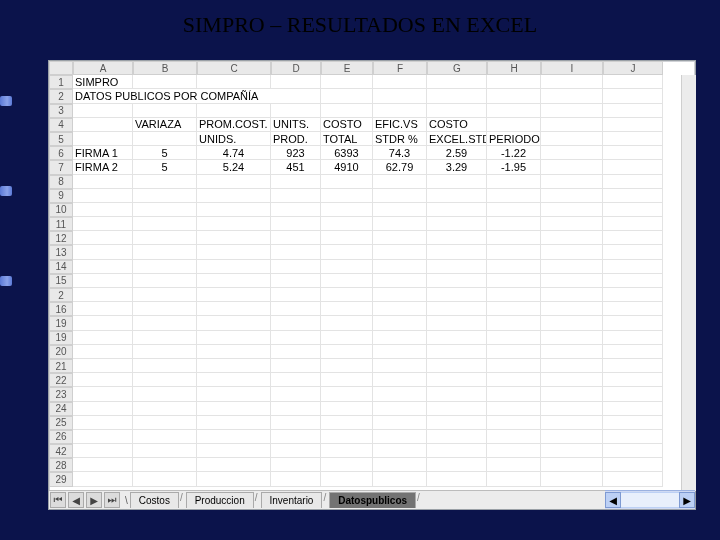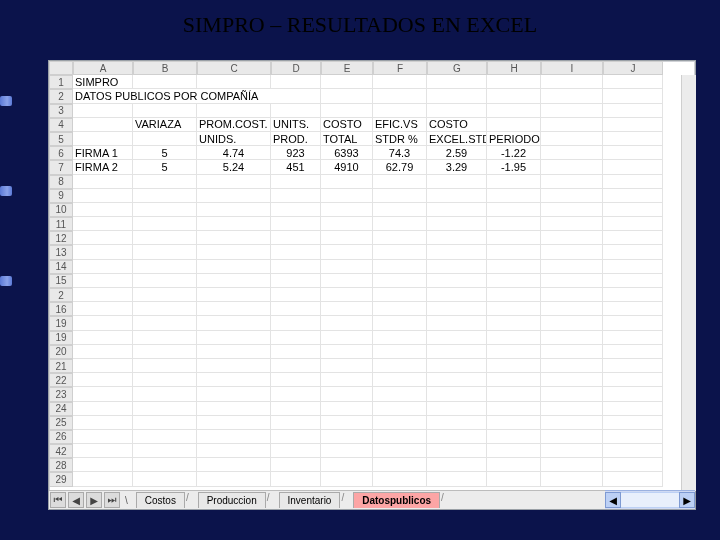--- a/index.html
+++ b/index.html
@@ -7,22 +7,22 @@
   .accent{position:absolute;left:0;width:12px;height:10px;background:linear-gradient(90deg,#5b79d6 0%,#8aa2ea 60%,#5b79d6 100%);border-radius:2px}
   .sheet{position:absolute;left:48px;top:60px;width:646px;height:448px;background:#fff;border:1px solid #9aa0a6;box-shadow:0 0 0 1px #d0d2d6 inset;font-size:11px;color:#000}
   .grid{display:grid;grid-template-columns:24px 60px 64px 74px 50px 52px 54px 60px 54px 62px 60px;grid-auto-rows:14.2px}
   .hdr{background:#e9e9e9;border:1px solid #cfcfcf;text-align:center;font-size:10px;color:#555;display:flex;align-items:center;justify-content:center}
   .rownum{background:#e9e9e9;border:1px solid #cfcfcf;text-align:center;font-size:10px;color:#555;display:flex;align-items:center;justify-content:center}
   .cell{border-right:1px solid #e3e3e3;border-bottom:1px solid #e3e3e3;padding:0 2px;display:flex;align-items:center;white-space:nowrap;overflow:hidden}
   .bold{font-weight:400}
   .ctr{justify-content:center}
   .tabs{position:absolute;left:0;bottom:0;right:0;height:18px;background:#ececec;border-top:1px solid #bcbcbc;display:flex;align-items:center;font-size:10px;color:#000}
   .navbtn{width:14px;height:14px;margin:0 1px;background:#dcdcdc;border:1px solid #aaa;display:flex;align-items:center;justify-content:center;color:#444;cursor:pointer}
-  .tab{padding:2px 8px;border:1px solid #aaa;border-bottom:none;background:#e8e8e8;margin-left:8px;cursor:pointer}
-  .tab.active{background:#fca5a5;font-weight:700}
+  .tab{padding:2px 8px;border:1px solid #aaa;border-bottom:none;background:#e8e8e8;margin-left:2px;cursor:pointer}
+  .tab.active{background:#737373;font-weight:700}
   .hscroll{position:absolute;right:0;bottom:0;height:18px;width:90px;background:#d0daf3;border-top:1px solid #9bb1e0;display:flex;align-items:center}
   .hscroll .arrow{width:14px;height:14px;background:#bcd0f5;border:1px solid #7e9ad3;display:flex;align-items:center;justify-content:center;cursor:pointer}
   .hscroll .track{flex:1;height:14px;background:#e8effc;border-top:1px solid #bcd0f5;border-bottom:1px solid #bcd0f5}
   .vscroll{position:absolute;right:-1px;top:14px;bottom:18px;width:14px;background:#ececec;border-left:1px solid #cfcfcf}
   .corner{grid-column:1;grid-row:1;background:#e9e9e9;border:1px solid #cfcfcf}
 </style>
 </head>
 <body>
 
 <div class="slide-title">SIMPRO – RESULTADOS EN EXCEL</div>

